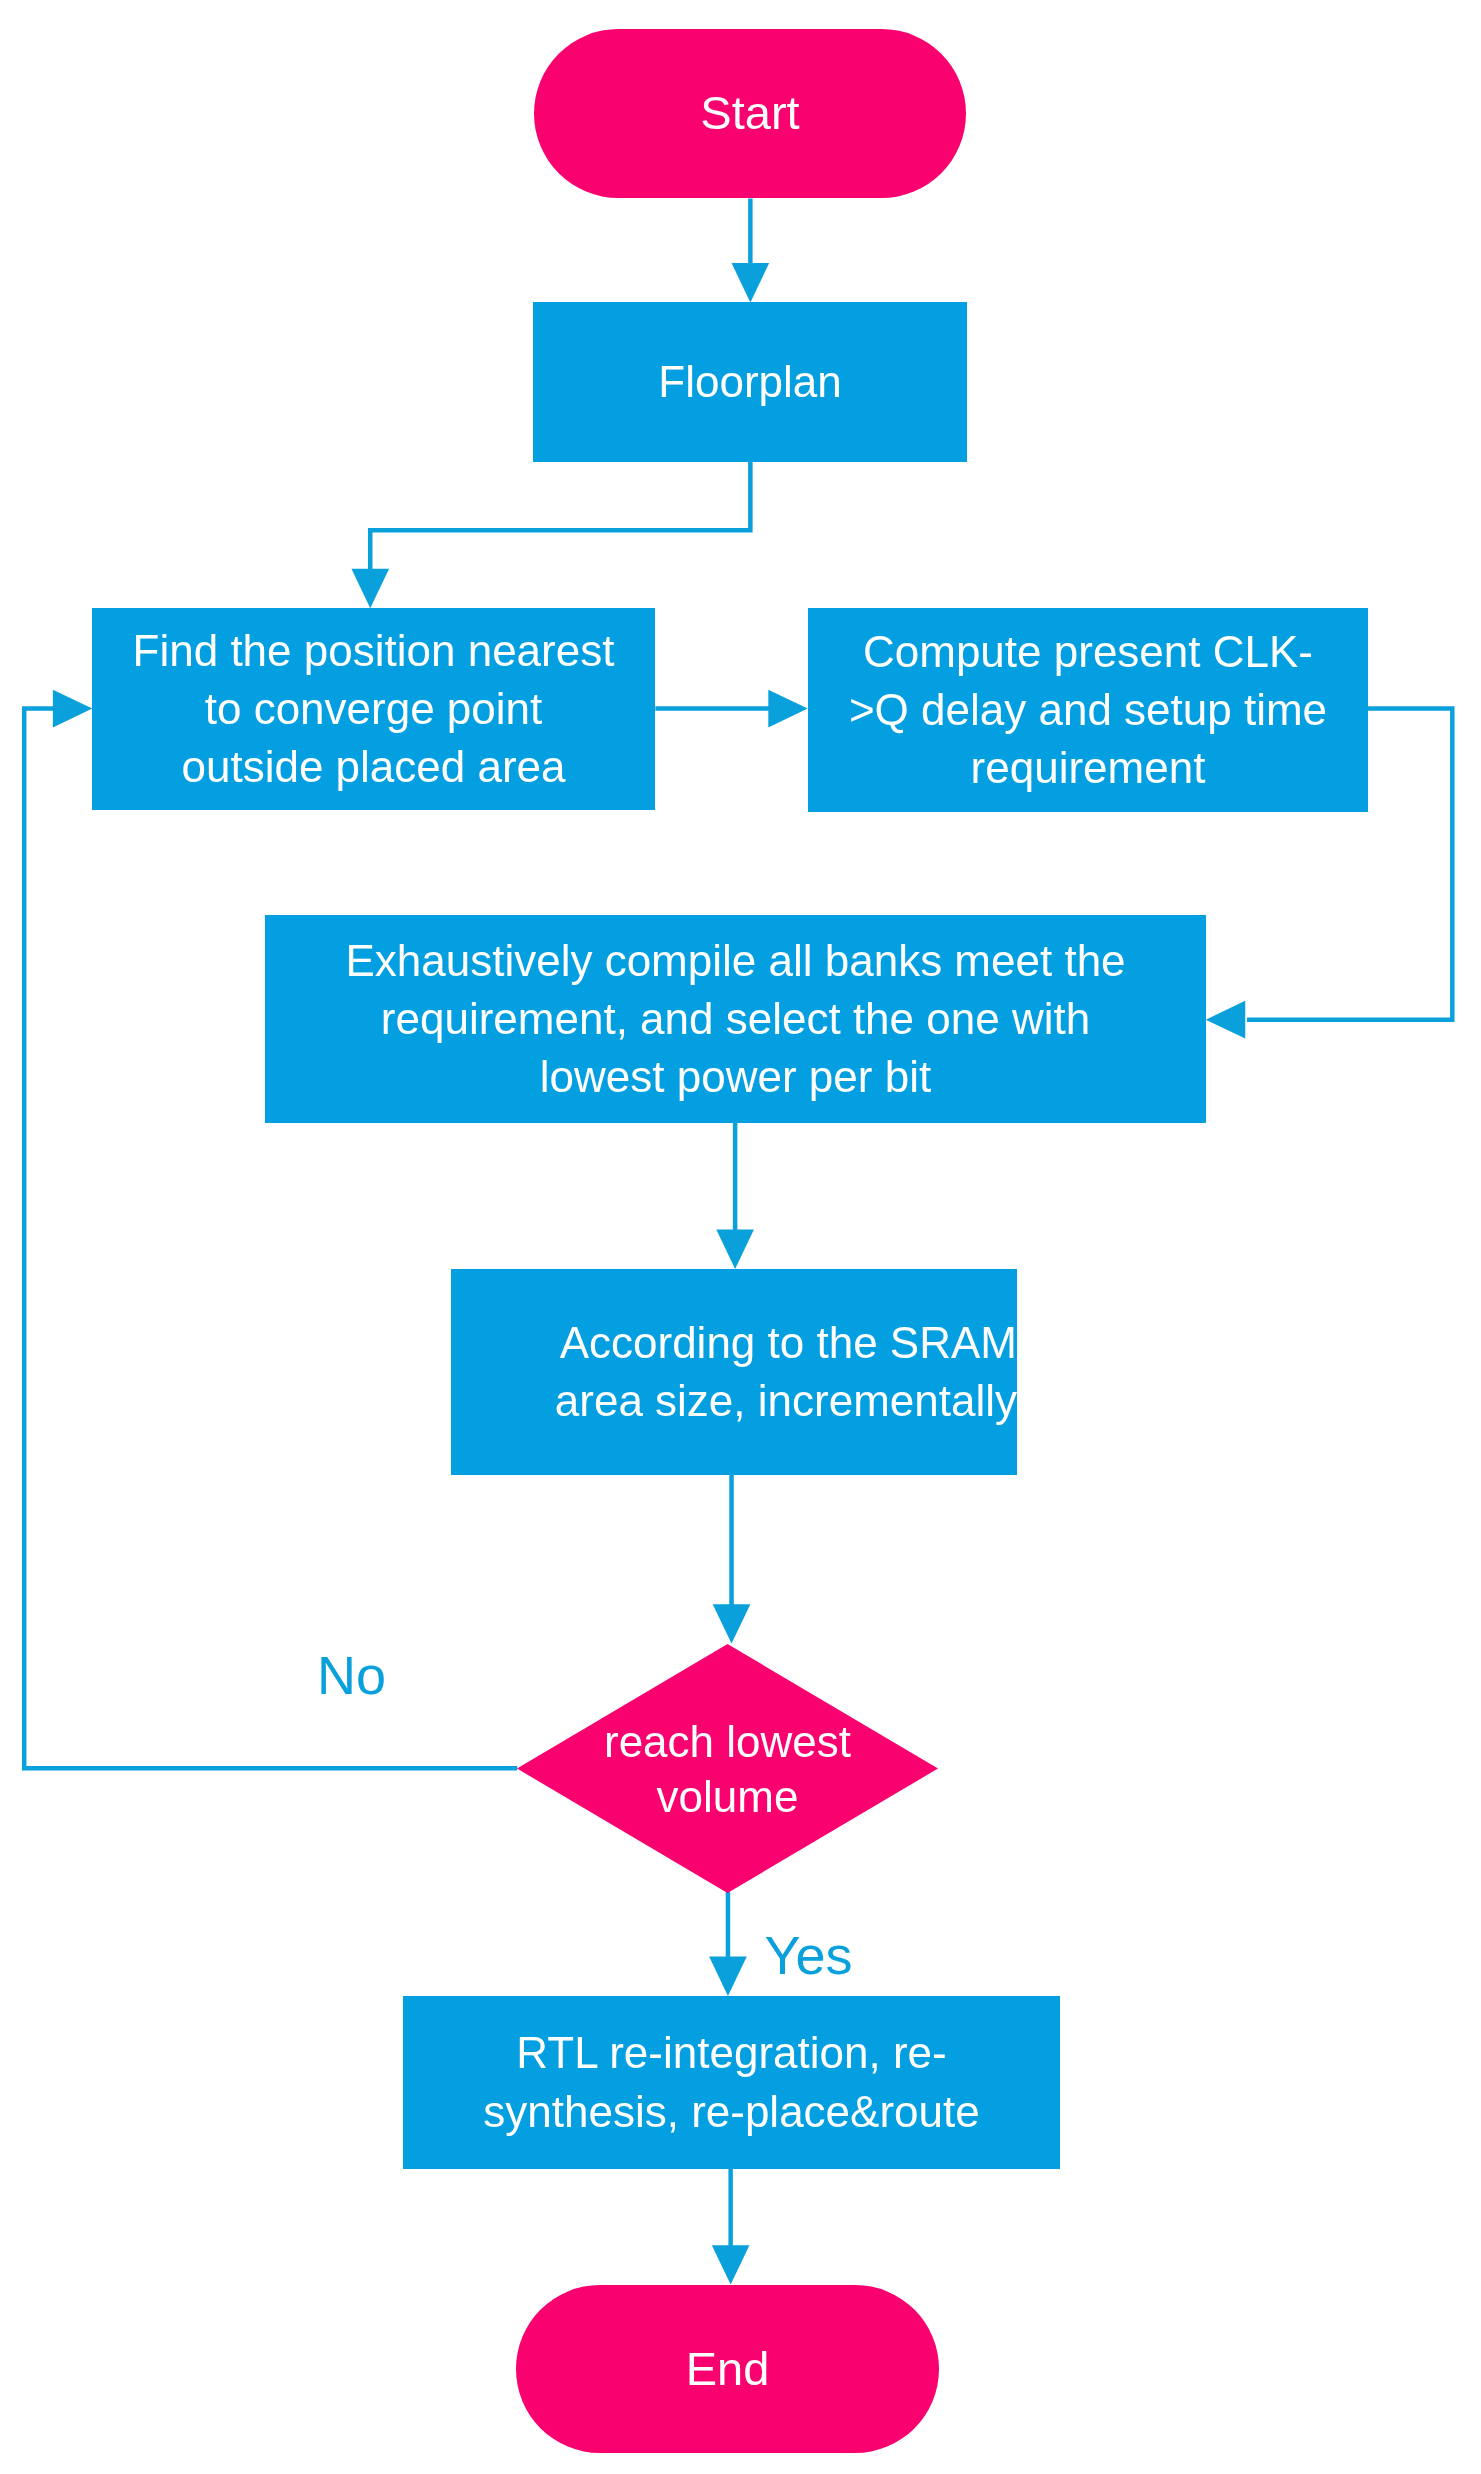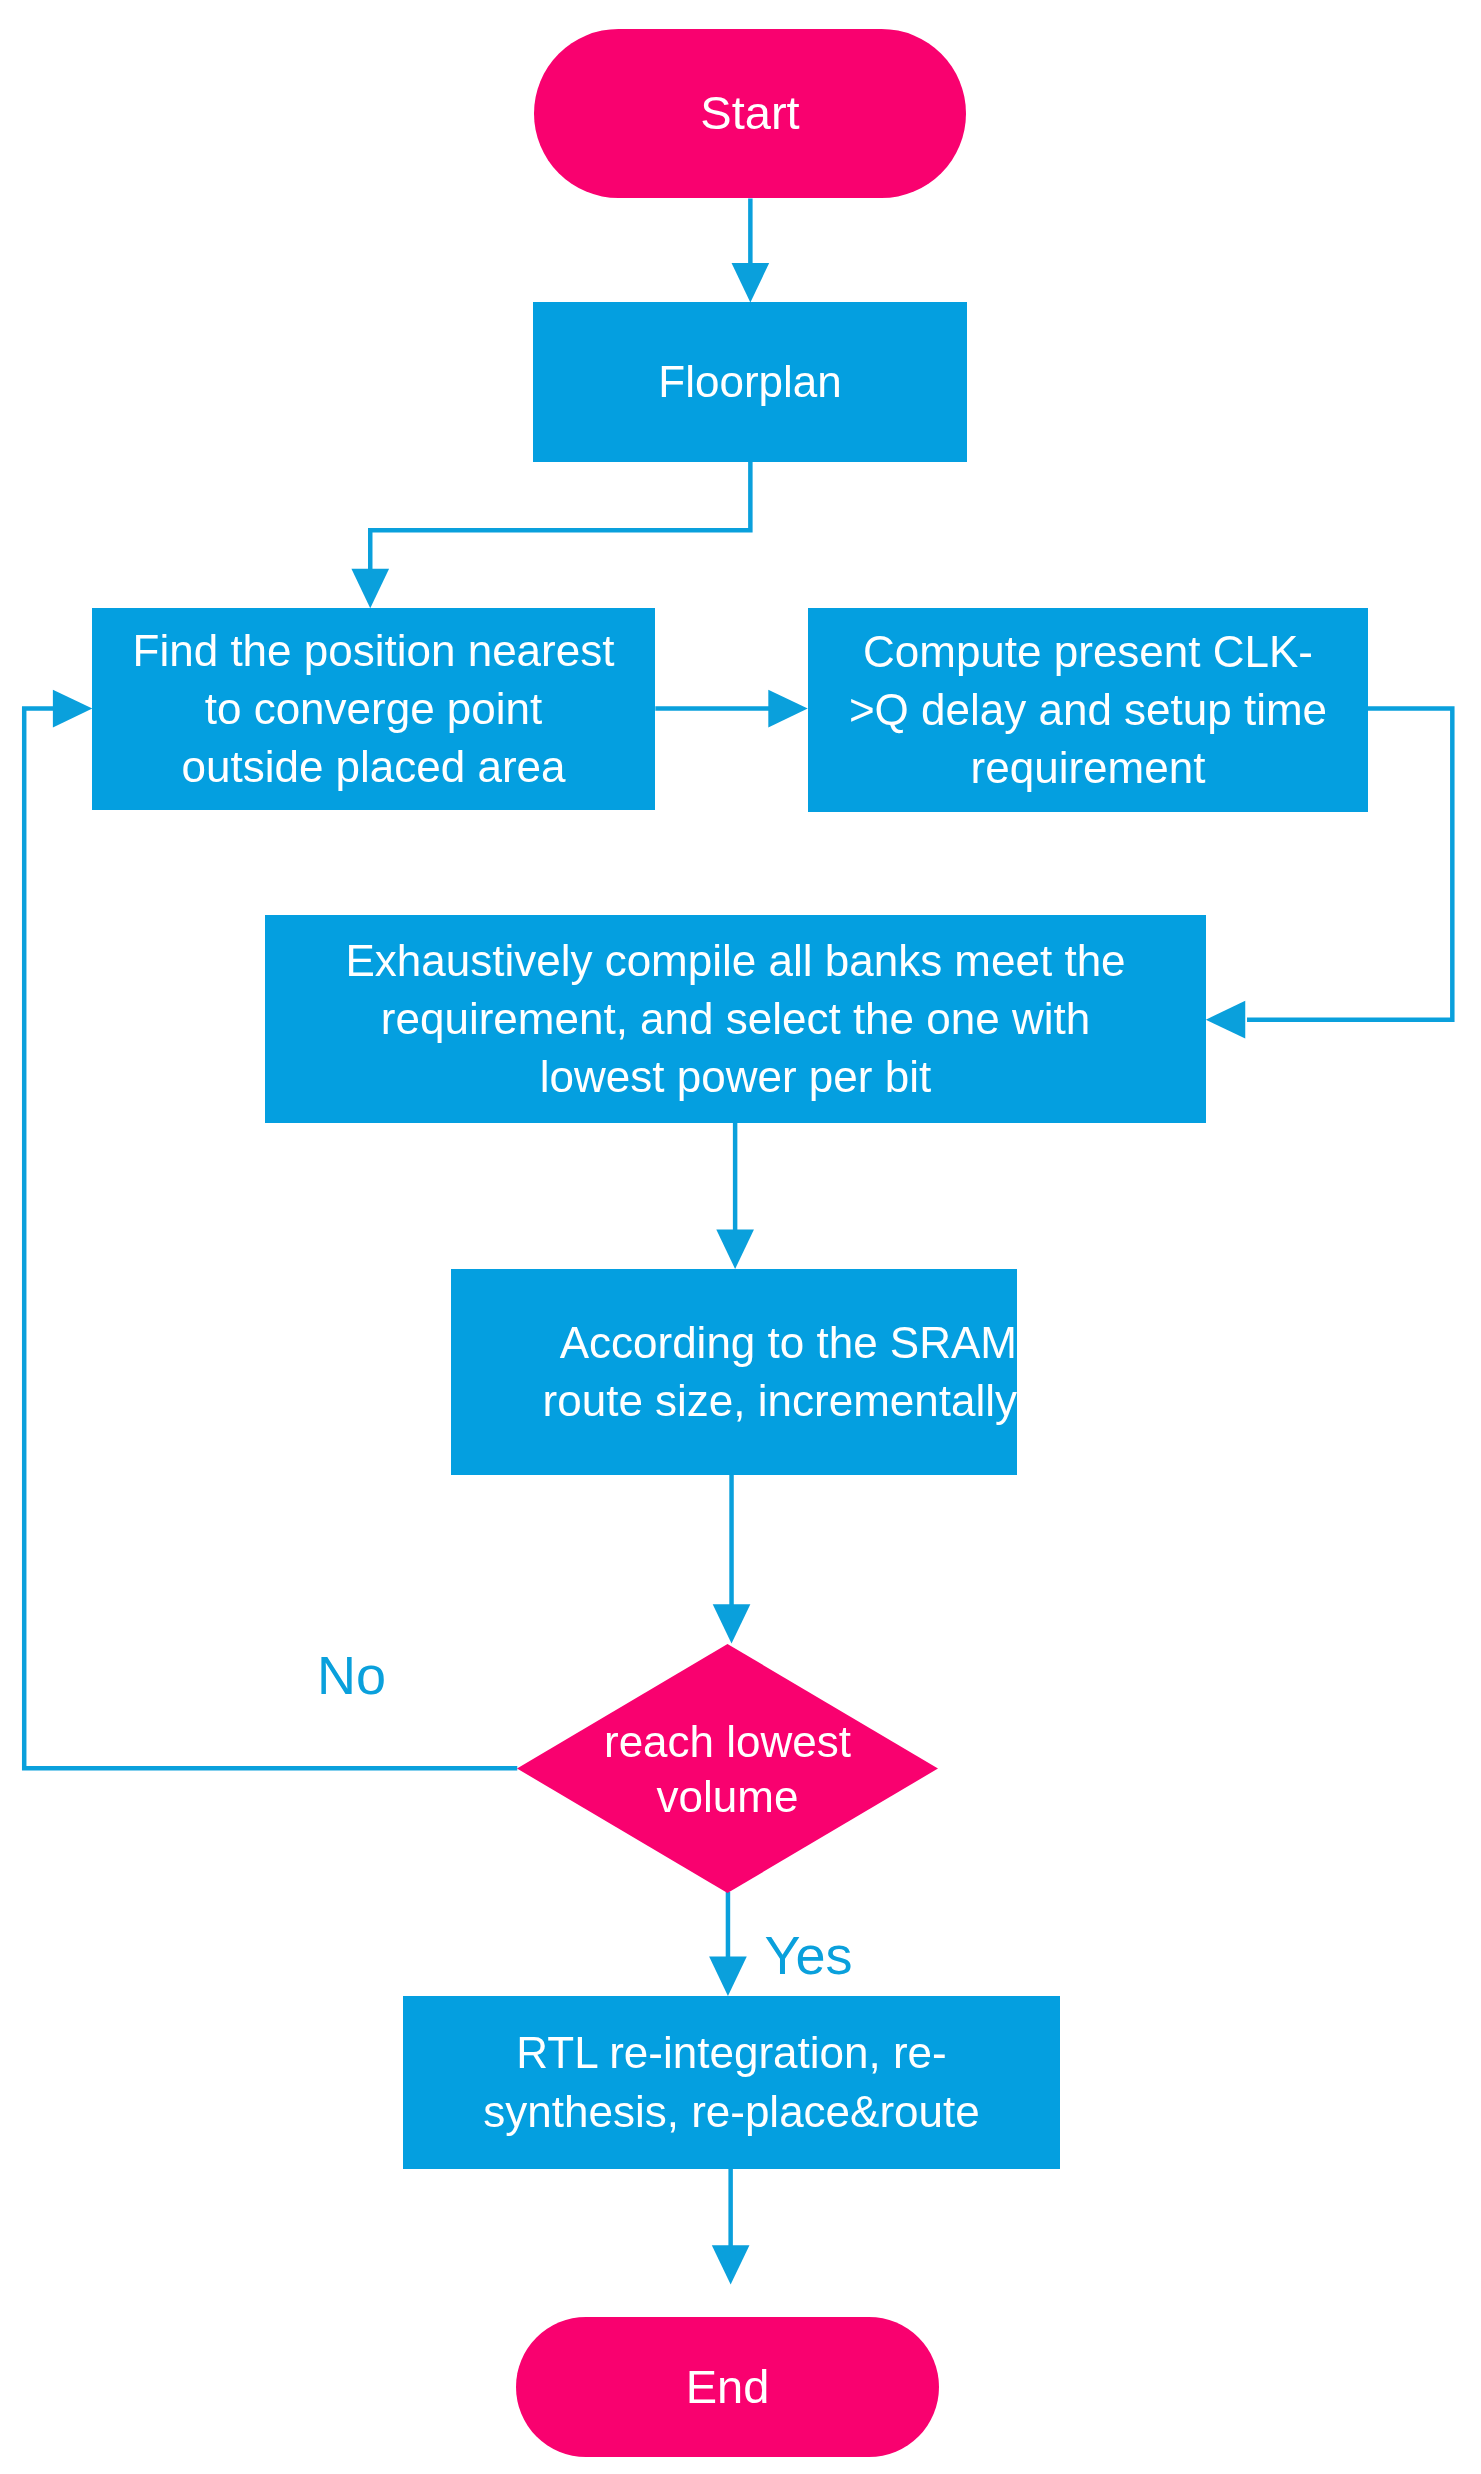--- a/index.html
+++ b/index.html
@@ -46,21 +46,21 @@
   }
   
   #node-start      {left:534px; top:29px;   width:432px;  height:169px;}
   #node-floorplan  {left:533px; top:302px;  width:434px;  height:160px;}
   #node-find       {left:92px; top:608px;  width:563px;  height:202px;}
   #node-compute    {left:808px; top:608px;  width:560px;  height:204px;}
   #node-compile    {left:265px; top:915px; width:941px; height:208px;}
   #node-sram       {left:451px; top:1269px; width:566px;  height:206px;align-items:flex-end;}
   #node-decision   {left:517px; top:1644px; width:421px;  height:249px; line-height:1.25;}
   #node-rtl        {left:403px; top:1996px; width:657px;  height:173px;}
-  #node-end        {left:516px; top:2285px; width:423px;  height:140px;margin-top:32px;}
+  #node-end        {left:516px; top:2285px; width:423px;  height:168px;}
   #edge-label-no   {left:293px; top:1648px;}
   #edge-label-yes  {left:750px; top:1928px;}
 </style>
 </head>
 <body>
 
 <div class="canvas">
 
   <svg class="connector-layer" viewBox="0 0 1652 2760" xmlns="http://www.w3.org/2000/svg">
 
@@ -113,21 +113,21 @@
   </div>
 
   <div id="node-compute" class="node process">
     <span>Compute present CLK-</span>
     <span>&gt;Q delay and setup time</span>
     <span>requirement</span>
   </div>
 
   <div id="node-sram" class="node process">
     <span>According to the SRAM</span>
-    <span>route size, incrementally</span>
+    <span>area size, incrementally</span>
   </div>
 
   <div id="node-decision" class="node decision">
     <span>reach lowest</span>
     <span>volume</span>
   </div>
 
   <div id="edge-label-no" class="edge-label">No</div>
   <div id="edge-label-yes" class="edge-label">Yes</div>
 

